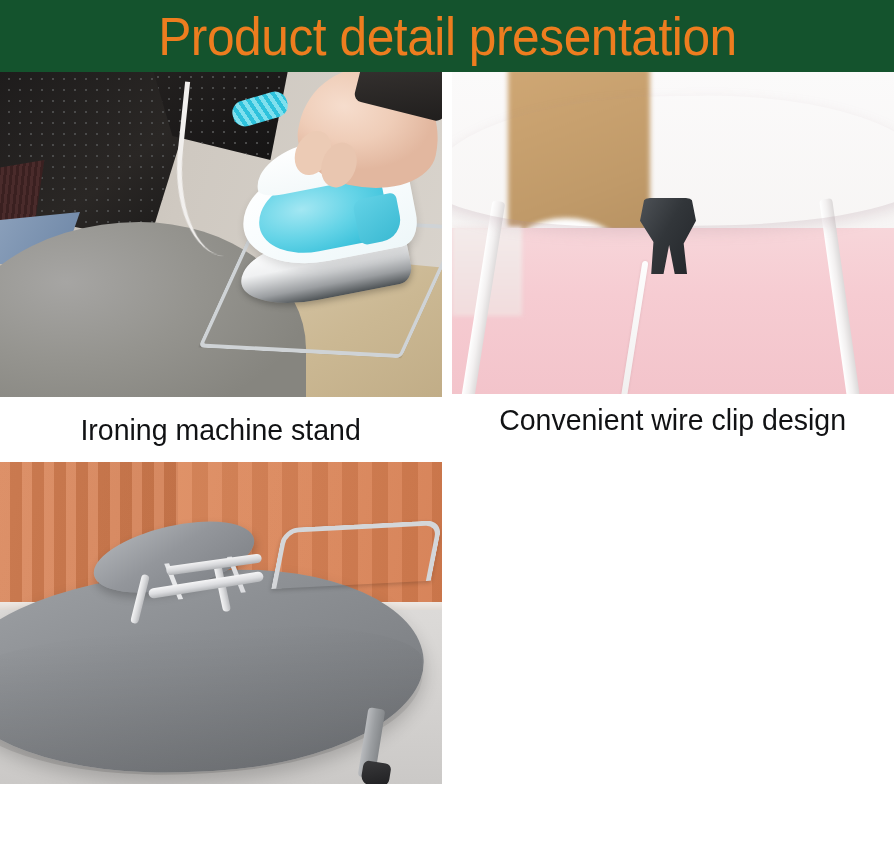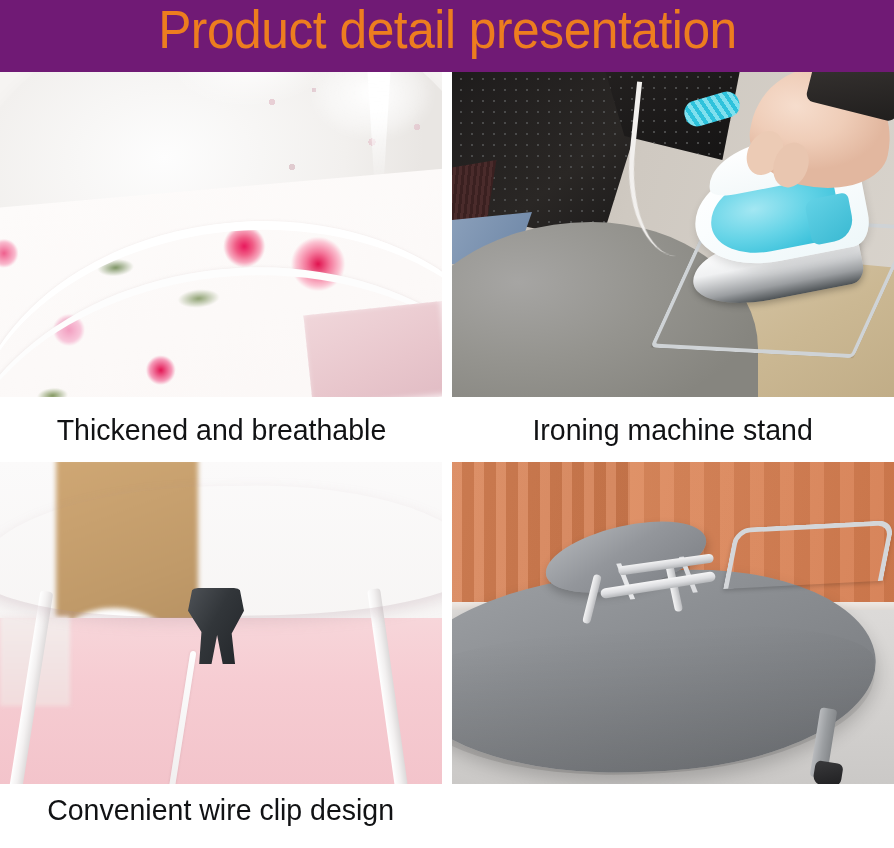--- a/index.html
+++ b/index.html
@@ -8,22 +8,22 @@
     background:#ffffff;
     font-family:"Liberation Sans", sans-serif;
     overflow:hidden;
     -webkit-font-smoothing:antialiased;
   }
   .page{position:relative;width:894px;height:848px;background:#fff;}
 
   
   .title-bar{
     height:72px;width:894px;
-    display:flex;justify-content:center;
-    background:#701a75;
+    display:flex;align-items:center;justify-content:center;
+    background:#14532d;
   }
   .title-text{
     color:#ED7D1F;
     font-size:54px;
     line-height:58px;
     letter-spacing:-0.5px;
     font-family:"Liberation Sans","DejaVu Sans",sans-serif;
     transform:scaleX(0.92);
     white-space:nowrap;
     font-weight:400;
@@ -406,35 +406,20 @@
 <body>
 
 <div class="page">
 
   <div class="title-bar">
     <div class="title-text">Product detail presentation</div>
   </div>
 
   <div class="grid">
 
-    <div class="cell row1">
-      <div class="photo p1">
-        <div class="pad"></div>
-        <div class="dots"></div>
-        <div class="glow"></div>
-        <div class="beam"></div>
-        <div class="floralband"></div>
-        <div class="piping"></div>
-        <div class="piping2"></div>
-        <div class="pinkcorner"></div>
-      </div>
-      <div class="caption">
-        <span>Thickened and breathable</span>
-      </div>
-    </div>
 
     <div class="cell row1">
       <div class="photo p2">
         <div class="wall"></div>
         <div class="table"></div>
         <div class="sweater"></div>
         <div class="sweater2"></div>
         <div class="maroon"></div>
         <div class="jeans"></div>
         <div class="board"></div>

